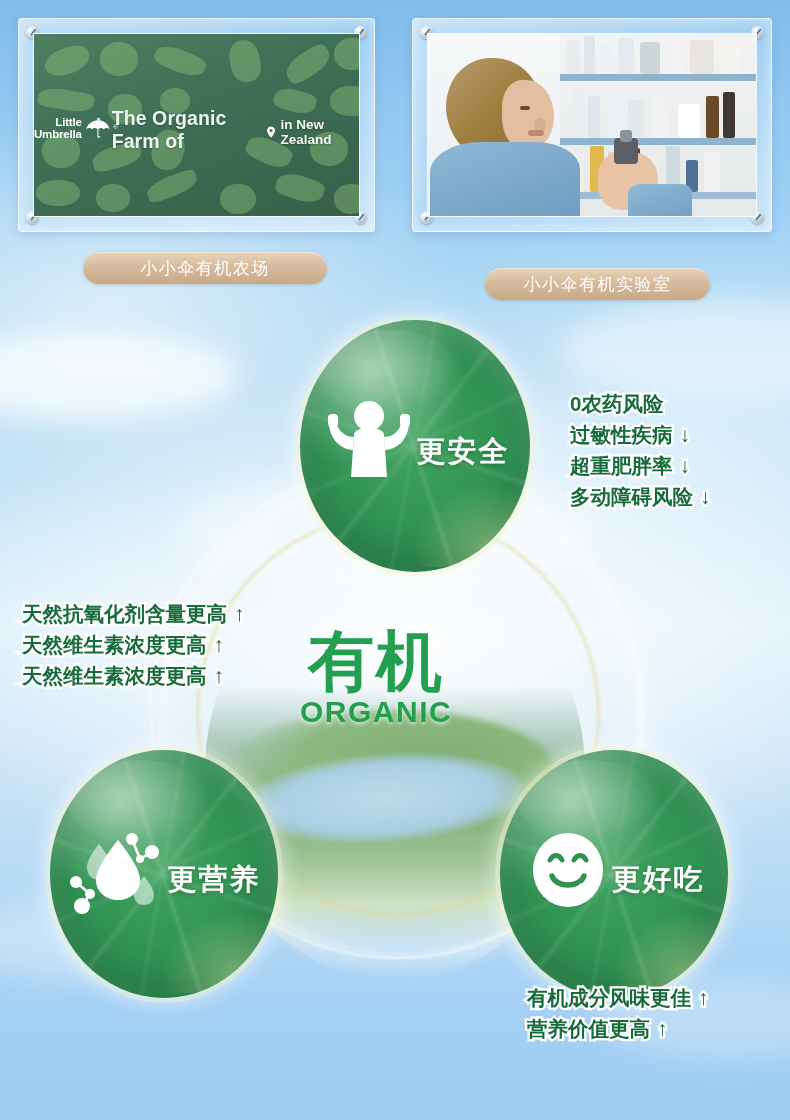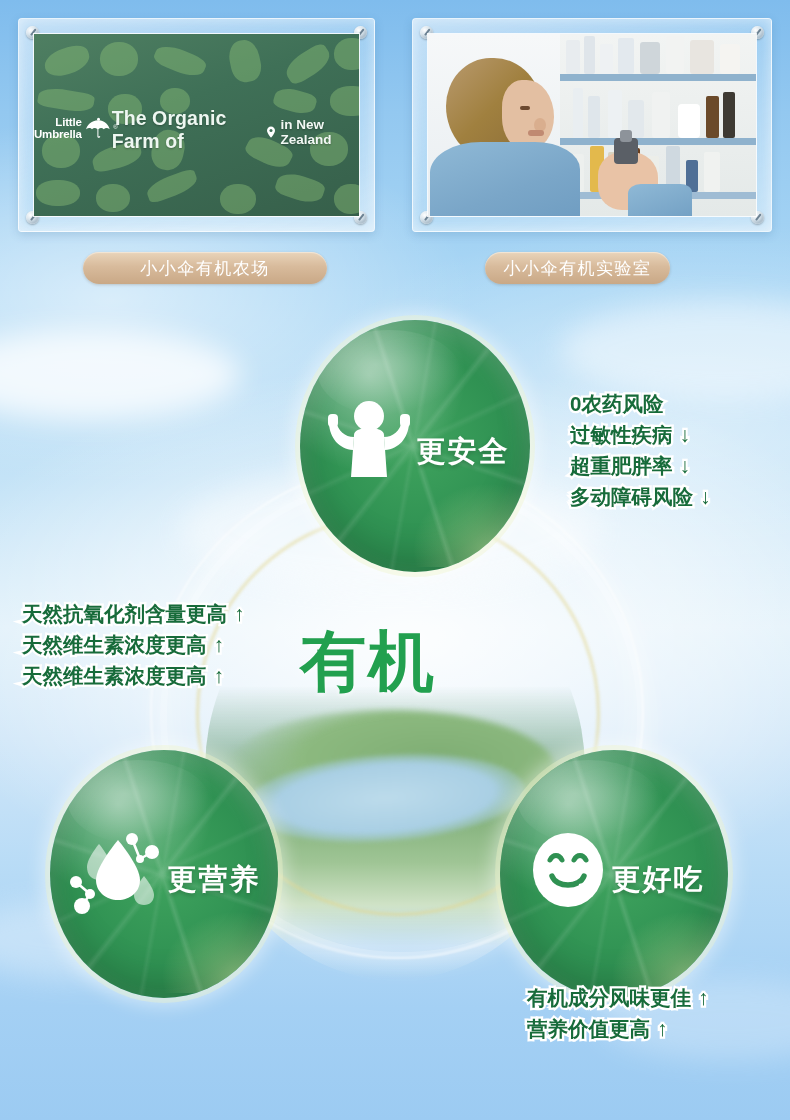--- a/index.html
+++ b/index.html
@@ -298,34 +298,35 @@
         <div style="position:absolute;left:92px;top:72px;width:10px;height:4px;border-radius:3px;background:#6c4a31;"></div>
         <div style="position:absolute;left:2px;top:108px;width:150px;height:90px;border-radius:34% 30% 0 0;background:linear-gradient(160deg,#8fb9d6 0%,#7aa6c8 55%,#6d9bc0 100%);"></div>
         <div style="position:absolute;left:170px;top:118px;width:60px;height:58px;border-radius:40% 44% 34% 40%;background:#e9c3a6;"></div>
         <div style="position:absolute;left:186px;top:104px;width:24px;height:26px;border-radius:4px;background:#5a5f66;"></div>
         <div style="position:absolute;left:192px;top:96px;width:12px;height:12px;border-radius:3px;background:#8d939a;"></div>
         <div style="position:absolute;left:200px;top:150px;width:64px;height:46px;background:linear-gradient(160deg,#8fb9d6,#6d9bc0);border-radius:20% 18% 0 0;"></div>
       </div>
     </div>
   </div>
 
-  <div class="pill" style="left:485px;top:252px;width:185px;text-align:right;">
+  <div class="pill" style="left:485px;top:268px;width:225px;text-align:right;">
     <span>小小伞有机实验室</span>
   </div>
 
   <div class="landscape">
     <div class="riverbank"></div>
     <div class="river"></div>
   </div>
   <div class="ring"></div>
   <div class="ring2"></div>
   <div class="ring-gold"></div>
 
   <div class="organic-wrap">
     <div class="organic-cn">有机</div>
+    <div class="organic-en">ORGANIC</div>
   </div>
 
   <div class="bubble" style="left:300px;top:320px;width:230px;height:252px;">
     <div class="veins"></div>
     <div class="shine"></div>
     <div class="bottomleaf"></div>
     <div class="icon">
       <svg width="96" height="86" viewBox="0 0 96 86">
         <ellipse cx="48" cy="15" rx="15" ry="15" fill="#ffffff"></ellipse>
         <path d="M33 34 C33 30 38 27 48 27 C58 27 63 30 63 34 L66 76 L30 76 Z" fill="#ffffff"></path>

